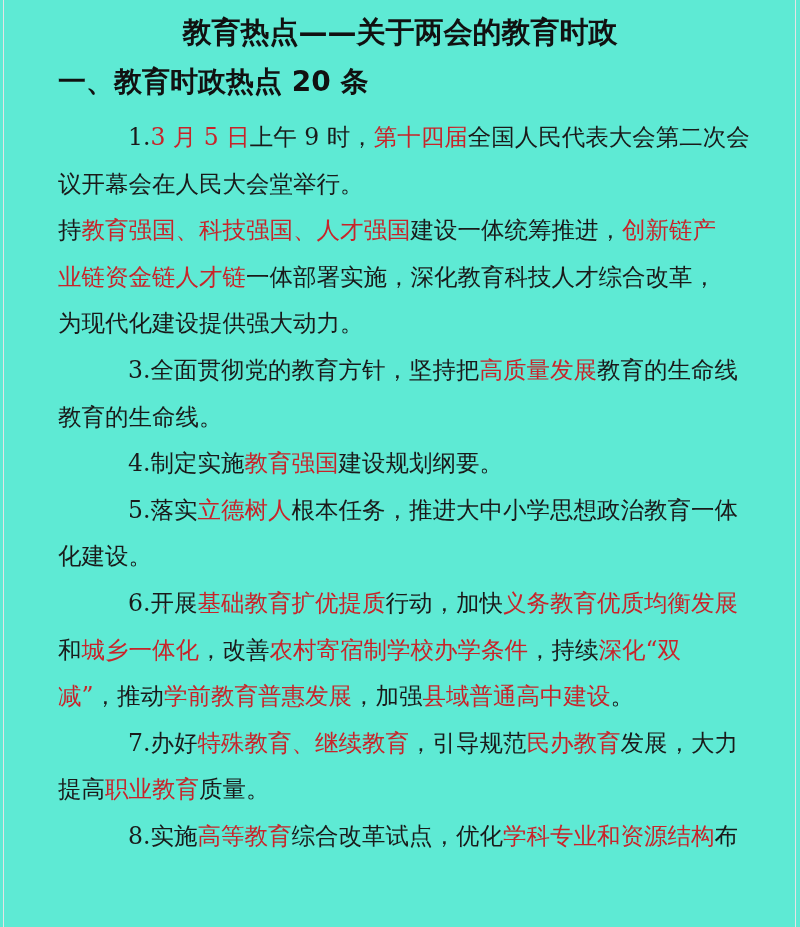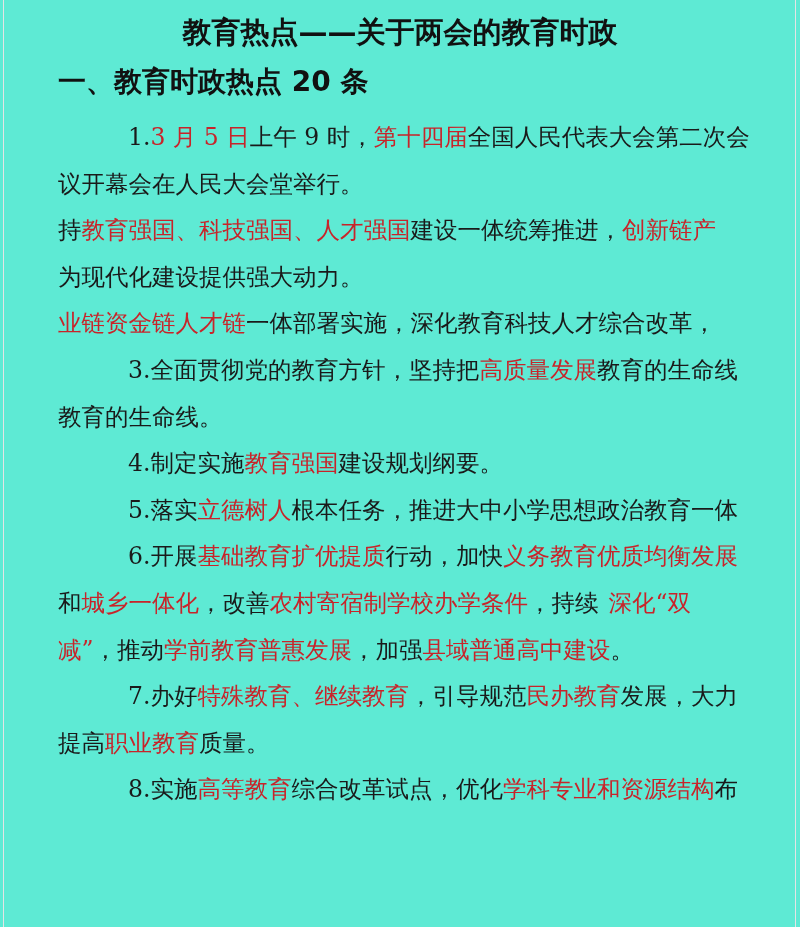--- a/index.html
+++ b/index.html
@@ -92,36 +92,37 @@
   <div class="title">教育热点——关于两会的教育时政</div>
   <div class="section-heading">一、教育时政热点 20 条</div>
 
   <div class="body-text" id="items">
       <div class="para-block">
         <span class="line first"><span class="item-number">1.</span><span class="hl" style="color: rgb(200, 36, 42);">3 月 5 日</span><span>上午 9 时，</span><span class="hl" style="color: rgb(200, 36, 42);">第十四届</span><span>全国人民代表大会第二次会</span></span>
         <span class="line"><span>议开幕会在人民大会堂举行。</span></span>
       </div>
       <div class="para-block">
         <span class="line"><span>持</span><span class="hl" style="color: rgb(200, 36, 42);">教育强国、科技强国、人才强国</span><span>建设一体统筹推进，</span><span class="hl" style="color: rgb(200, 36, 42);">创新链产</span></span>
+        <span class="line"><span class="hl" style="color: rgb(200, 36, 42);">业链资金链人才链</span><span>一体部署实施，深化教育科技人才综合改革，</span></span>
         <span class="line"><span>为现代化建设提供强大动力。</span></span>
-        <span class="line"><span class="hl" style="color: rgb(200, 36, 42);">业链资金链人才链</span><span>一体部署实施，深化教育科技人才综合改革，</span></span>
       </div>
       <div class="para-block">
         <span class="line first"><span class="item-number">3.</span><span>全面贯彻党的教育方针，坚持把</span><span class="hl" style="color: rgb(200, 36, 42);">高质量发展</span><span>教育的生命线</span></span>
         <span class="line"><span>教育的生命线。</span></span>
       </div>
       <div class="para-block">
         <span class="line first"><span class="item-number">4.</span><span>制定实施</span><span class="hl" style="color: rgb(200, 36, 42);">教育强国</span><span>建设规划纲要。</span></span>
       </div>
       <div class="para-block">
         <span class="line first"><span class="item-number">5.</span><span>落实</span><span class="hl" style="color: rgb(200, 36, 42);">立德树人</span><span>根本任务，推进大中小学思想政治教育一体</span></span>
+        <span class="line"><span>化建设。</span></span>
       </div>
       <div class="para-block">
         <span class="line first"><span class="item-number">6.</span><span>开展</span><span class="hl" style="color: rgb(200, 36, 42);">基础教育扩优提质</span><span>行动，加快</span><span class="hl" style="color: rgb(200, 36, 42);">义务教育优质均衡发展</span></span>
-        <span class="line"><span>和</span><span class="hl" style="color: rgb(200, 36, 42);">城乡一体化</span><span>，改善</span><span class="hl" style="color: rgb(200, 36, 42);">农村寄宿制学校办学条件</span><span>，持续</span><span class="hl" style="color: rgb(200, 36, 42); margin-left: 10px;">深化“双</span></span>
+        <span class="line"><span>和</span><span class="hl" style="color: rgb(200, 36, 42);">城乡一体化</span><span>，改善</span><span class="hl" style="color: rgb(200, 36, 42);">农村寄宿制学校办学条件</span><span>，持续</span><span class="hl" style="color: rgb(200, 36, 42);">深化“双</span></span>
         <span class="line"><span class="hl" style="color: rgb(200, 36, 42);">减”</span><span>，推动</span><span class="hl" style="color: rgb(200, 36, 42);">学前教育普惠发展</span><span>，加强</span><span class="hl" style="color: rgb(200, 36, 42);">县域普通高中建设</span><span>。</span></span>
       </div>
       <div class="para-block">
         <span class="line first"><span class="item-number">7.</span><span>办好</span><span class="hl" style="color: rgb(200, 36, 42);">特殊教育、继续教育</span><span>，引导规范</span><span class="hl" style="color: rgb(200, 36, 42);">民办教育</span><span>发展，大力</span></span>
         <span class="line"><span>提高</span><span class="hl" style="color: rgb(200, 36, 42);">职业教育</span><span>质量。</span></span>
       </div>
       <div class="para-block">
         <span class="line first"><span class="item-number">8.</span><span>实施</span><span class="hl" style="color: rgb(200, 36, 42);">高等教育</span><span>综合改革试点，优化</span><span class="hl" style="color: rgb(200, 36, 42);">学科专业和资源结构</span><span>布</span></span>
       </div>
     </div>

